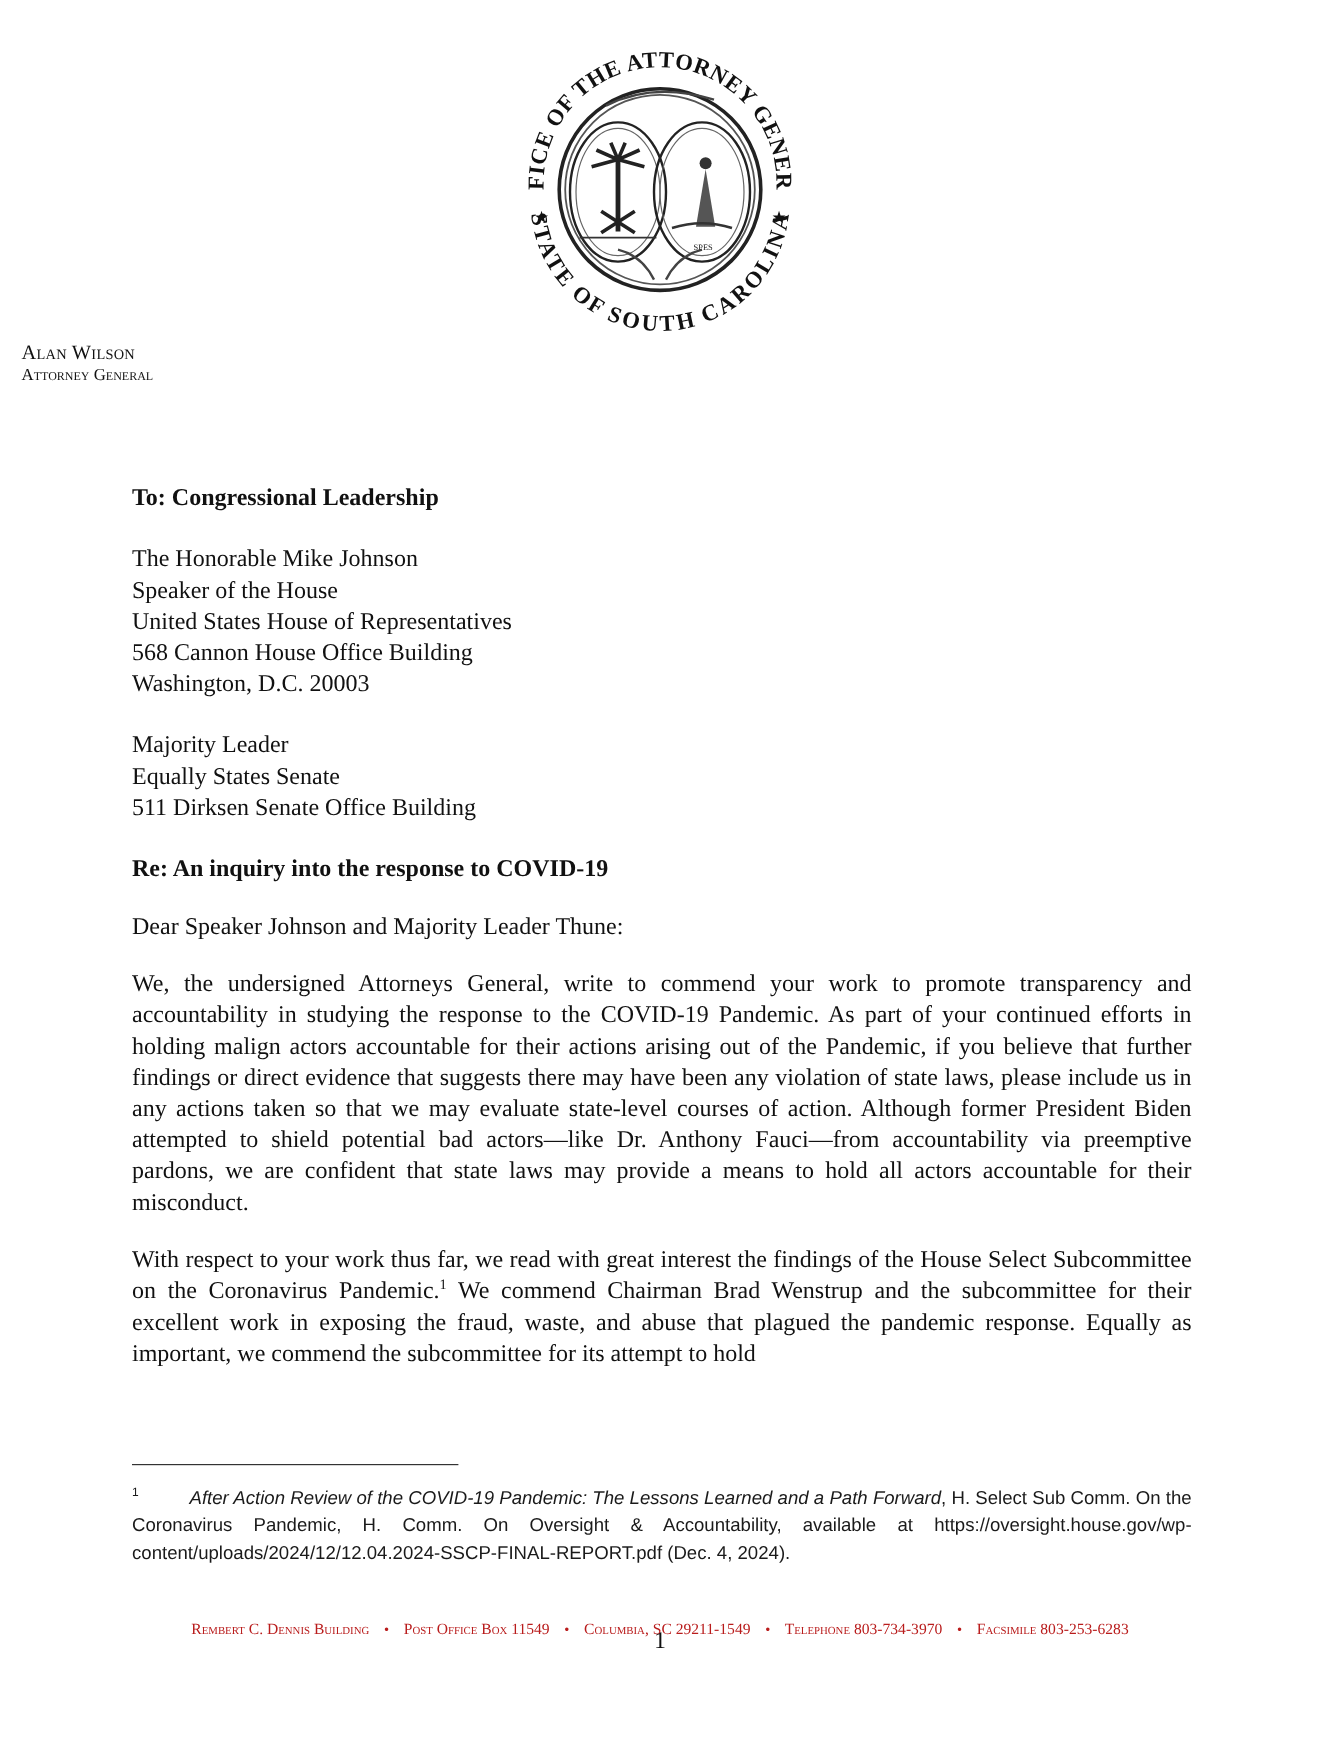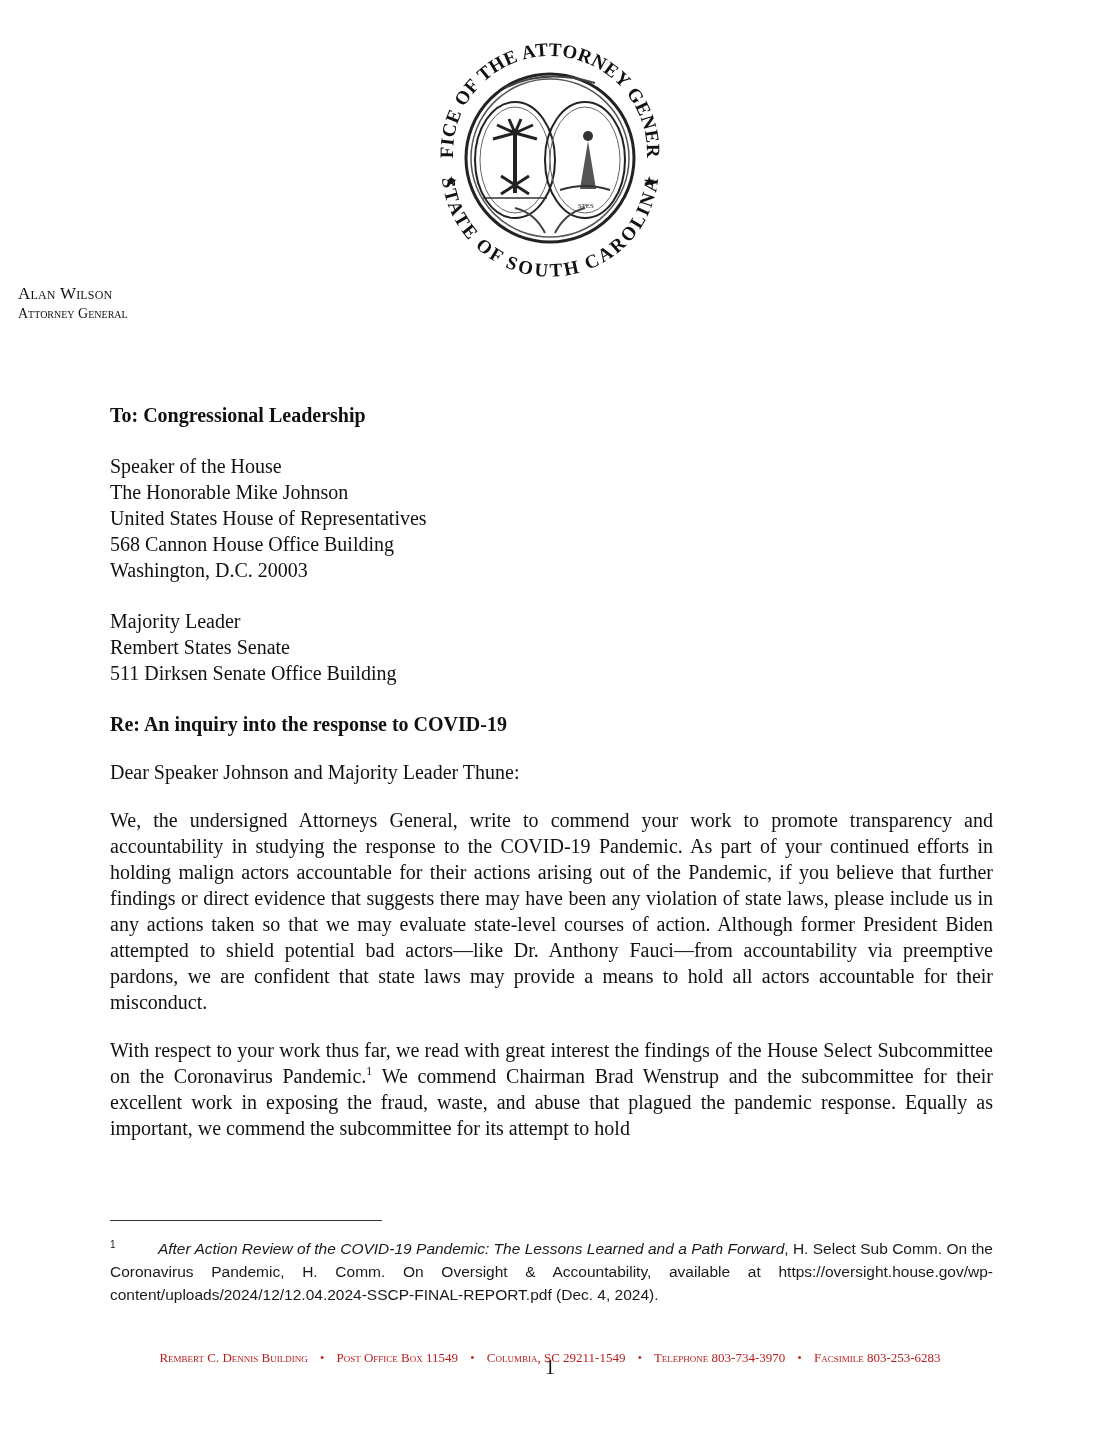--- a/index.html
+++ b/index.html
@@ -83,30 +83,30 @@
 
 <div class="sender">
   <div class="name">Alan Wilson</div>
   <div class="title">Attorney General</div>
 </div>
 
 <div class="content">
   <div class="bold">To: Congressional Leadership</div>
 
   <div class="addr-block">
+    <div>The Honorable Mike Johnson</div>
     <div>Speaker of the House</div>
-    <div>The Honorable Mike Johnson</div>
     <div>United States House of Representatives</div>
     <div>568 Cannon House Office Building</div>
     <div>Washington, D.C. 20003</div>
   </div>
 
   <div class="addr-block">
     <div>Majority Leader</div>
-    <div>Rembert States Senate</div>
+    <div>Equally States Senate</div>
     <div>511 Dirksen Senate Office Building</div>
   </div>
 
   <div class="re bold">Re: An inquiry into the response to COVID-19</div>
 
   <div class="salutation">Dear Speaker Johnson and Majority Leader Thune:</div>
 
   <div class="para">We, the undersigned Attorneys General, write to commend your work to promote transparency and accountability in studying the response to the COVID-19 Pandemic. As part of your continued efforts in holding malign actors accountable for their actions arising out of the Pandemic, if you believe that further findings or direct evidence that suggests there may have been any violation of state laws, please include us in any actions taken so that we may evaluate state-level courses of action. Although former President Biden attempted to shield potential bad actors—like Dr. Anthony Fauci—from accountability via preemptive pardons, we are confident that state laws may provide a means to hold all actors accountable for their misconduct.</div>
 
   <div class="para"><span>With respect to your work thus far, we read with great interest the findings of the House Select Subcommittee on the Coronavirus Pandemic.</span><sup>1</sup><span> We commend Chairman Brad Wenstrup and the subcommittee for their excellent work in exposing the fraud, waste, and abuse that plagued the pandemic response. Equally as important, we commend the subcommittee for its attempt to hold</span></div>

